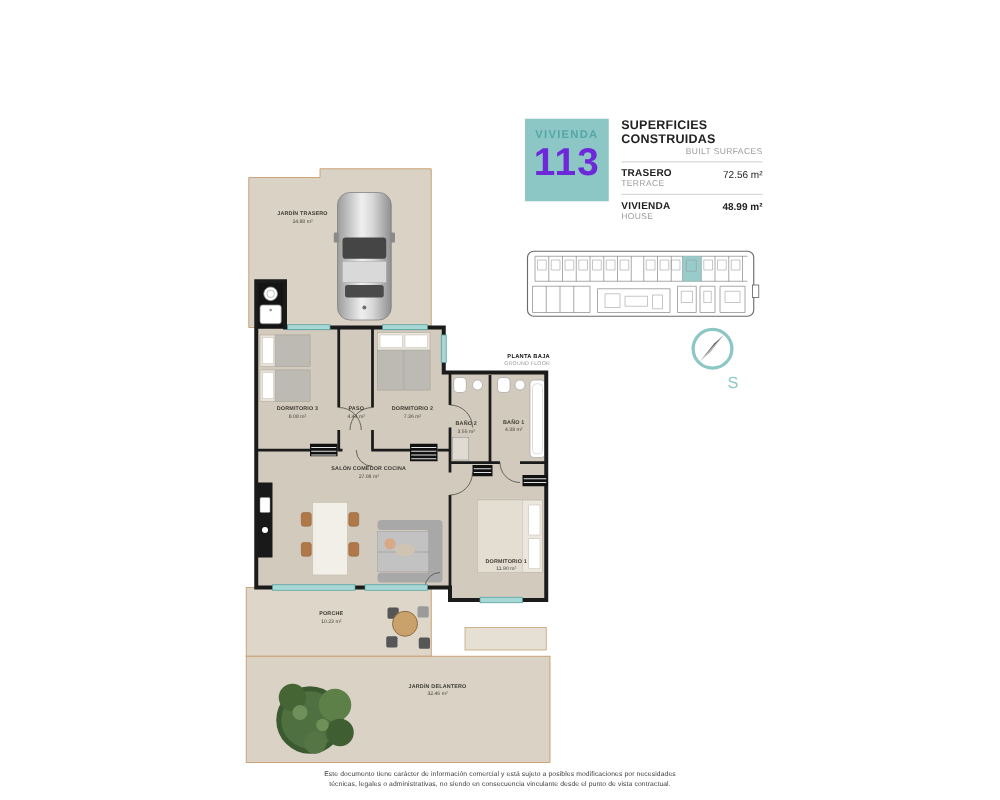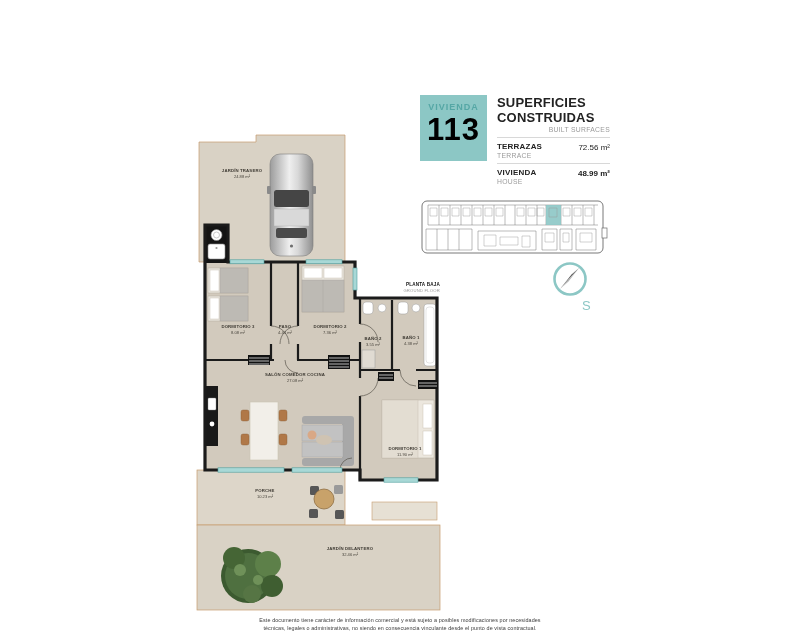--- a/index.html
+++ b/index.html
@@ -7,23 +7,23 @@
     --wall:#1b1b1b; --floor:#d2cabd; --garden:#d9d2c5; --outline:#c69c6d; --label:#3e3a33;
   }
   *{margin:0;padding:0;box-sizing:border-box;}
   body{font-family:"Liberation Sans",sans-serif;background:#ffffff;}
   .page{position:relative;width:800px;height:640px;background:#fff;overflow:hidden;}
 
   
   .header{position:absolute;left:420px;top:95px;display:flex;gap:10px;}
   .unit-box{width:67px;height:66px;background:var(--teal);display:flex;flex-direction:column;align-items:center;}
   .unit-box .unit-label{margin-top:7px;font-size:9px;font-weight:bold;letter-spacing:1px;color:var(--teal_dark);}
-  .unit-box .unit-number{font-size:31px;font-weight:bold;color:#000000;line-height:1;margin-top:2px;letter-spacing:1px;}
+  .unit-box .unit-number{font-size:31px;font-weight:bold;color:#6d28d9;line-height:1;margin-top:2px;letter-spacing:1px;}
   .surfaces{width:113px;font-size:8px;color:#222;}
-  .surfaces .title-es{font-weight:bold;font-size:13px;letter-spacing:.2px;}
+  .surfaces .title-es{font-weight:bold;font-size:10px;letter-spacing:.2px;}
   .surfaces .title-en{font-size:6.8px;color:#9a9a9a;text-align:right;letter-spacing:.3px;margin-top:1px;}
   .surfaces .divider{border-top:1px solid #d8d8d8;margin:4px 0 4px 0;}
   .srow{display:flex;justify-content:space-between;align-items:flex-start;}
   .srow .lbl-es{font-weight:bold;font-size:8px;letter-spacing:.2px;}
   .srow .lbl-en{font-size:6.8px;color:#9a9a9a;letter-spacing:.3px;margin-top:1px;}
   .srow .val{font-size:8px;margin-top:1px;}
   .srow .val.bold{font-weight:bold;}
 
   
   .siteplan{position:absolute;left:418px;top:192px;width:192px;height:68px;}
@@ -56,21 +56,21 @@
     <div class="unit-box">
       <div class="unit-label">VIVIENDA</div>
       <div class="unit-number">113</div>
     </div>
     <div class="surfaces">
       <div class="title-es">SUPERFICIES CONSTRUIDAS</div>
       <div class="title-en">BUILT SURFACES</div>
       <div class="divider"></div>
       <div class="srow">
         <div>
-          <div class="lbl-es">TERRAZAS</div>
+          <div class="lbl-es">TRASERO</div>
           <div class="lbl-en">TERRACE</div>
         </div>
         <div class="val">72.56 m²</div>
       </div>
       <div class="divider"></div>
       <div class="srow">
         <div>
           <div class="lbl-es">VIVIENDA</div>
           <div class="lbl-en">HOUSE</div>
         </div>

